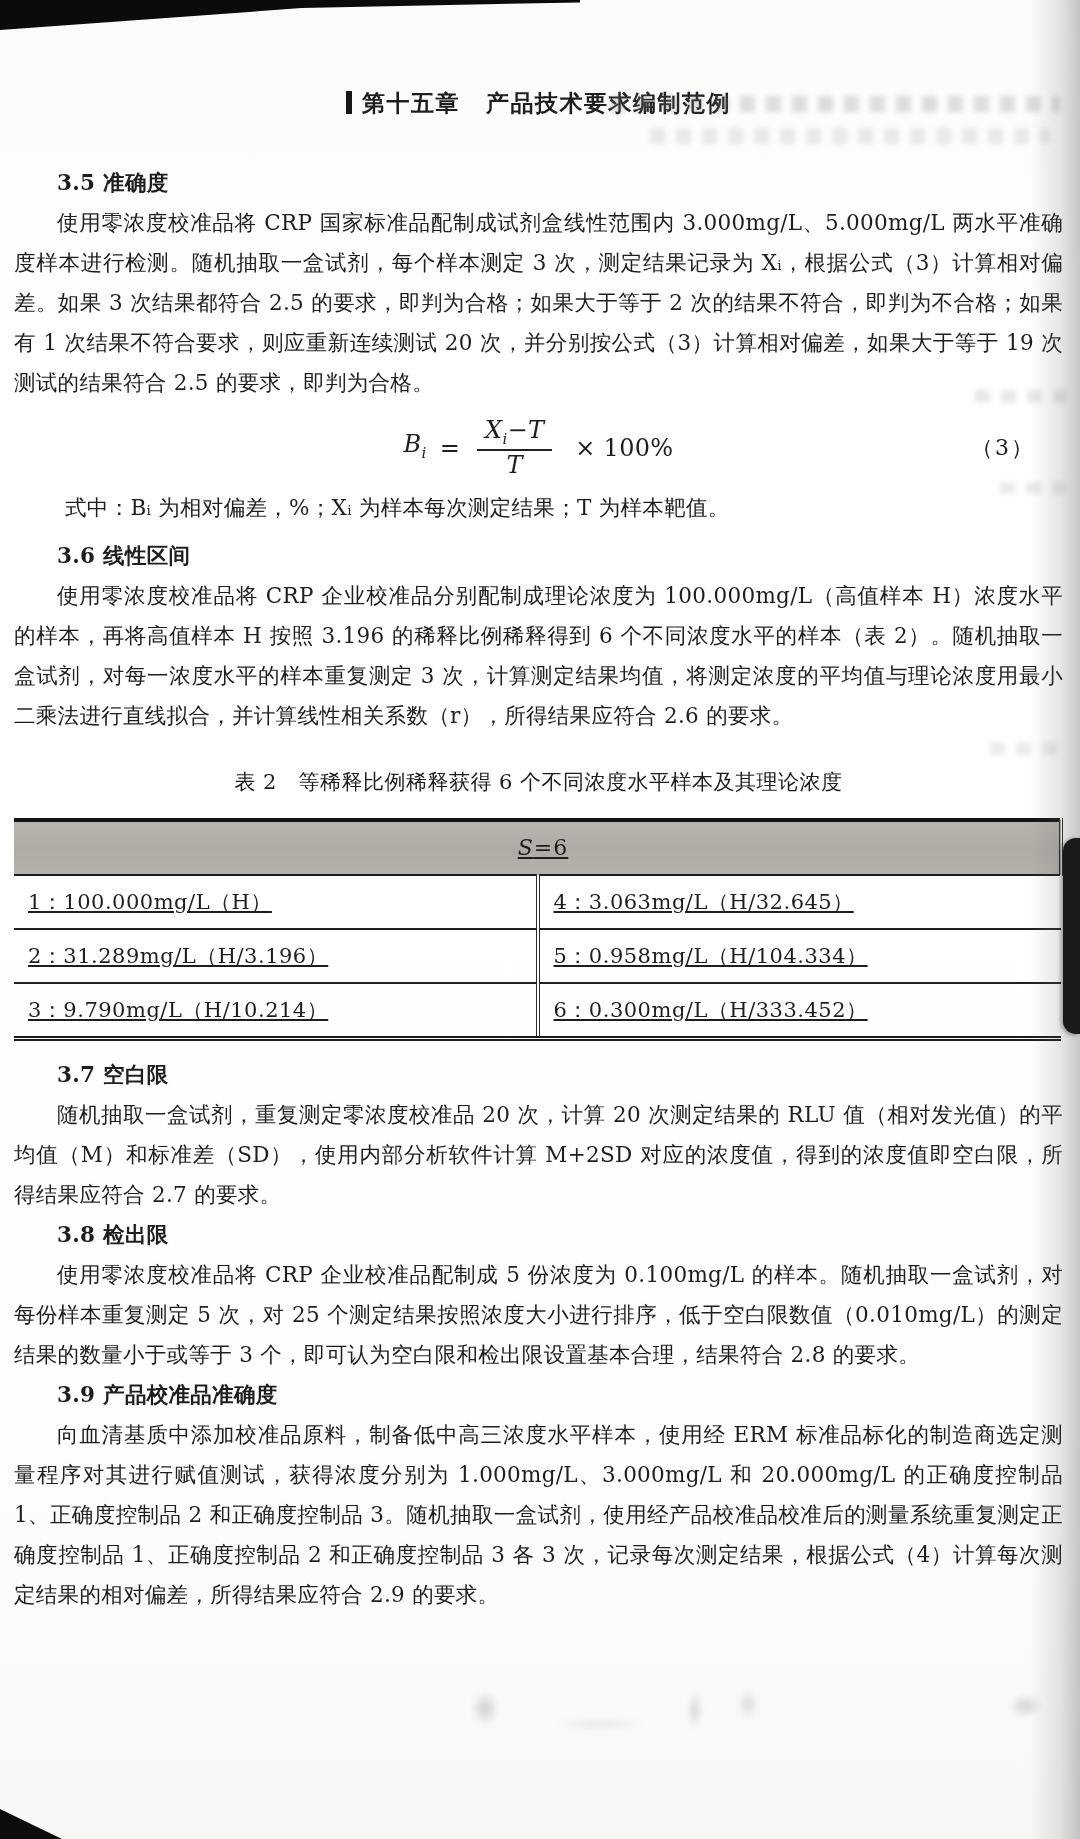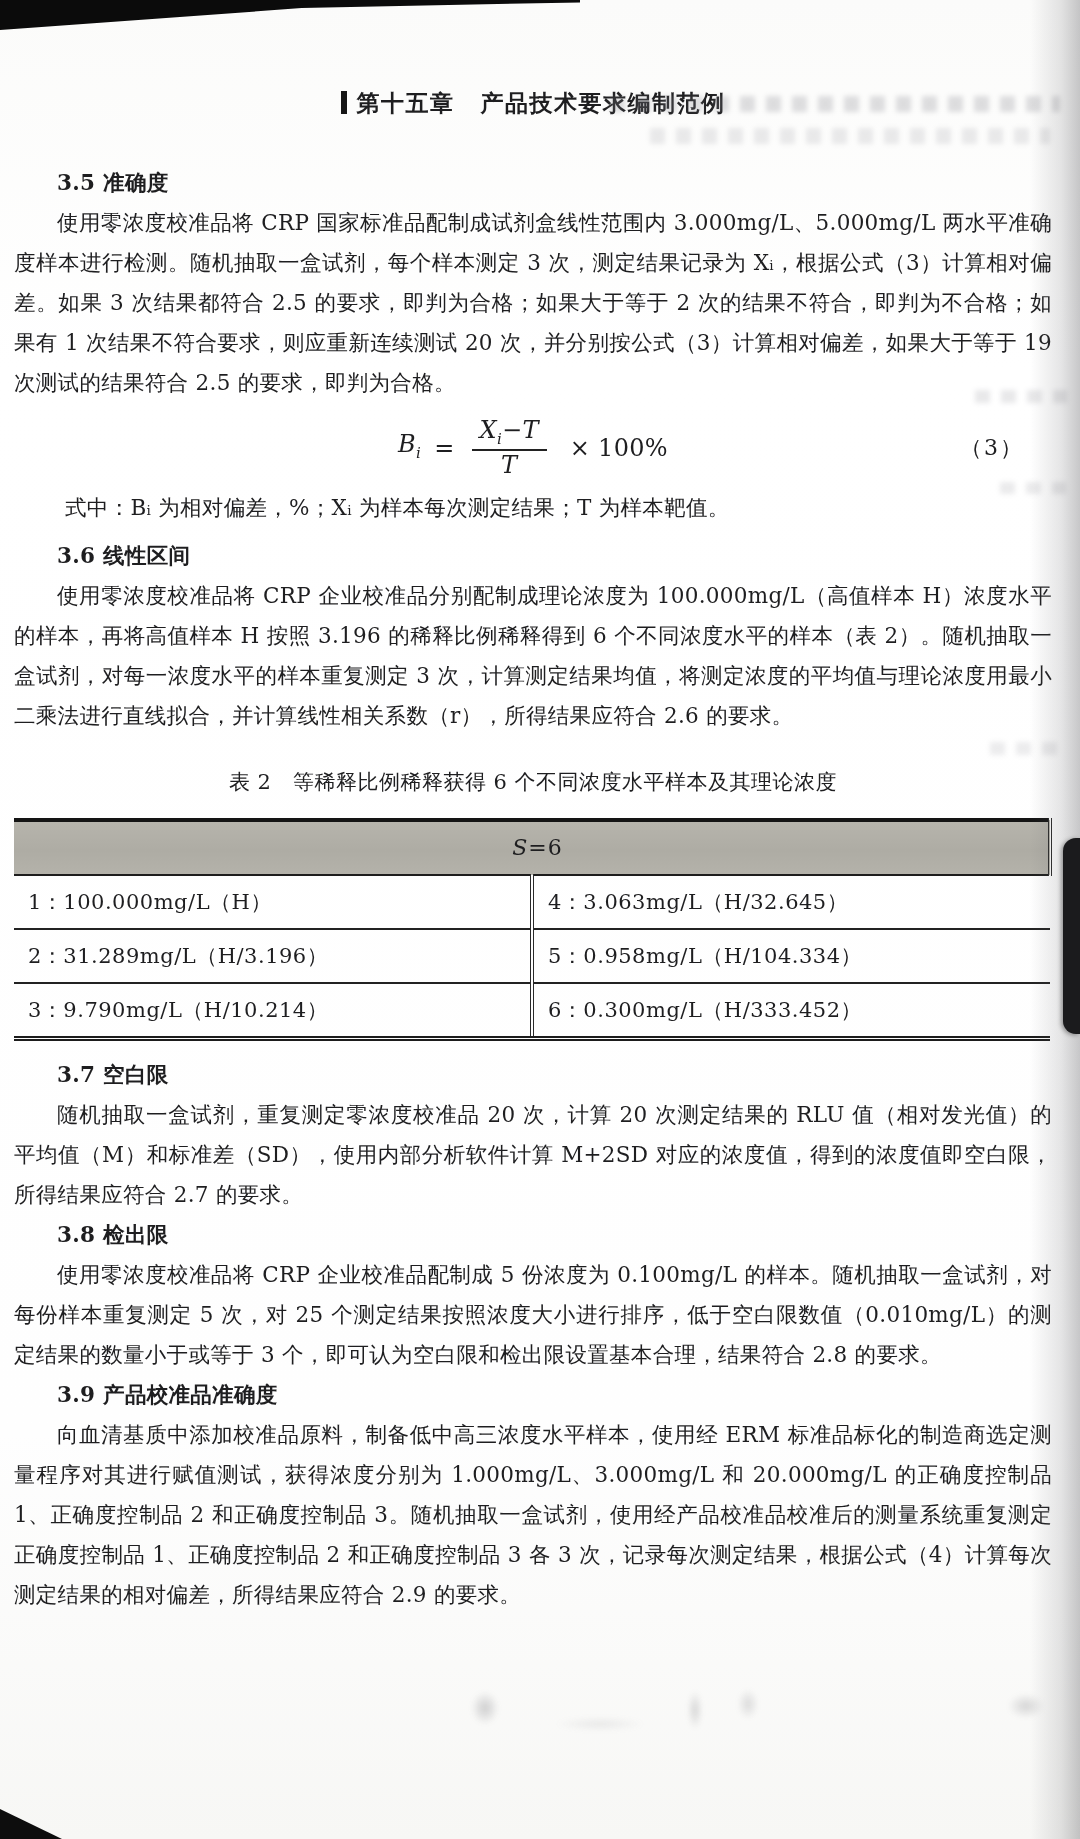--- a/index.html
+++ b/index.html
@@ -2,21 +2,21 @@
 <html lang="zh"><head>
 <meta charset="utf-8">
 <style>
   html,body { margin:0; padding:0; background:#d9d9d9; }
   .page {
     position:relative; width:1080px; height:1839px; margin:0 auto;
     background:linear-gradient(180deg,#fbfbfa 0%,#ffffff 20%,#fefefe 78%,#f7f7f5 100%);
     overflow:hidden; color:#1e1e20;
     font-family:"DejaVu Serif","Liberation Serif",serif;
   }
-  .content { position:absolute; left:14px; right:28px; top:0; }
+  .content { position:absolute; left:14px; right:17px; top:0; }
 
   
   .chapter-header { margin-top:88px; text-align:center; font-size:23px; font-weight:bold; letter-spacing:1.5px; white-space:nowrap; }
   .chapter-bar { display:inline-block; width:6px; height:23px; background:#161616; margin-right:10px; vertical-align:-3px; }
   .chapter-no { margin-right:26px; }
 
   
   .body-text { margin-top:44px; font-size:21.5px; line-height:40px; text-align:justify; letter-spacing:0.3px; }
   .sec-heading { text-indent:2em; margin:0;font-weight:bold; }
   .para { text-indent:2em; margin:0; }
@@ -26,21 +26,21 @@
   .formula-row { position:relative; display:flex; justify-content:center; align-items:center; gap:13px; margin:14px 0 8px; font-size:24px; font-style:italic; }
   .formula-row sub { font-size:15px; }
   .frac { display:inline-flex; flex-direction:column; align-items:center; line-height:1.15; margin:0 4px; }
   .frac .num { border-bottom:2px solid #222; padding:0 8px 1px; }
   .frac .den { padding-top:1px; }
   .f-tail { font-style:normal; margin-left:6px; }
   .formula-label { position:absolute; right:28px; top:50%; transform:translateY(-50%); font-style:normal; font-size:22px; letter-spacing:2px; }
 
   
   .table-caption { text-align:center; font-weight:normal; font-size:21px; letter-spacing:0.5px; margin:26px 0 16px; }
-  table.t2 { width:100%; border-collapse:collapse; table-layout:fixed; font-size:21px; }
+  table.t2 { width:100%; border-collapse:collapse; table-layout:fixed; font-size:21px;text-decoration:underline; }
   table.t2 .hdr td {
     background:linear-gradient(180deg,#b6b4ac 0%,#aeaca4 55%,#b4b2aa 100%);
     border-top:4px solid #141414; border-bottom:2px solid #1d1d1d;
     text-align:center; height:50px; font-size:22px; letter-spacing:1px;
   }
   table.t2 .hdr i { font-style:italic; }
   table.t2 tbody td { height:50px; padding-left:14px; letter-spacing:0.5px; }
   table.t2 tbody td:first-child { border-right:4px double #2a2a2a; }
   table.t2 tbody tr + tr td { border-top:2px solid #222; }
   table.t2 tbody tr:last-child td { border-bottom:5px double #1c1c1c; }

